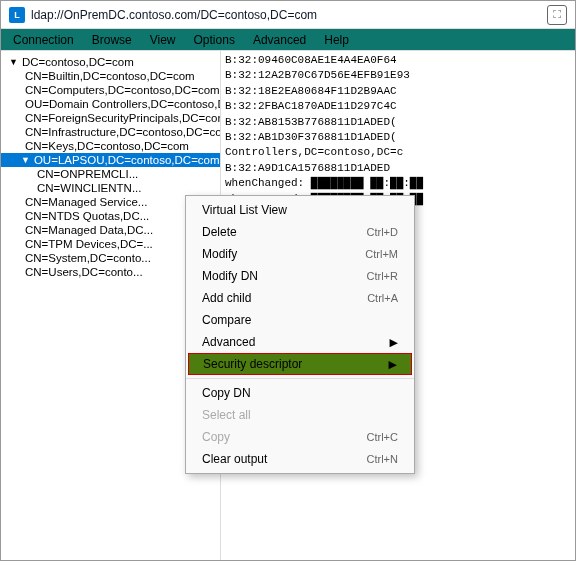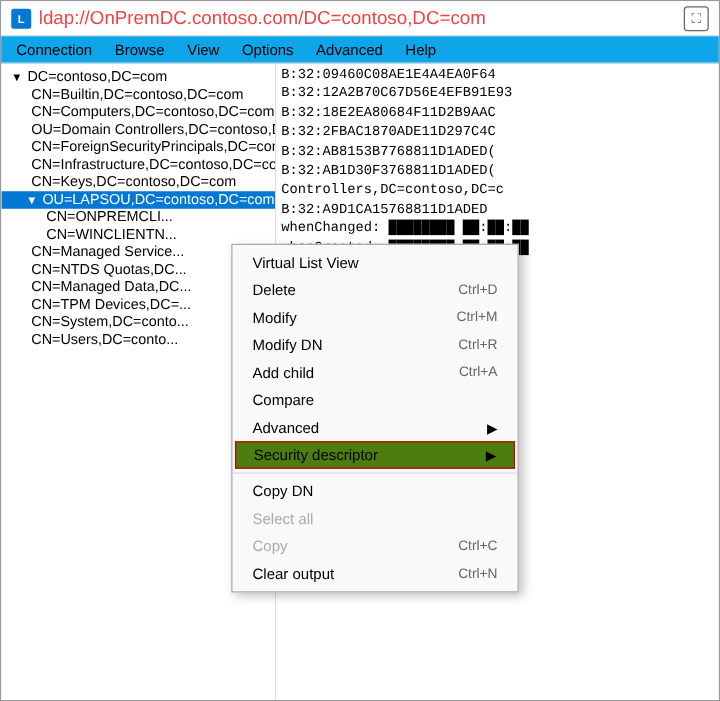--- a/index.html
+++ b/index.html
@@ -44,22 +44,22 @@
       background: #0078d4;
       border-radius: 2px;
       display: flex;
       align-items: center;
       justify-content: center;
       color: #fff;
       font-size: 9px;
       font-weight: bold;
     }
     .title-text {
-      font-size: 15px;
-      color: #ef4444;
+      font-size: 12px;
+      color: #0f172a;
     }
     .title-bar-right {
       width: 20px;
       height: 20px;
       border: 1.5px solid #666;
       border-radius: 3px;
       display: flex;
       align-items: center;
       justify-content: center;
       cursor: pointer;
@@ -70,21 +70,21 @@
       color: #666;
     }
 
     
     .menu-bar {
       display: flex;
       align-items: center;
       padding: 2px 4px;
       gap: 2px;
       border-bottom: 1px solid #ddd;
-      background: #0ea5e9;
+      background: #0f766e;
       height: 22px;
     }
     .menu-item {
       padding: 2px 8px;
       cursor: pointer;
       font-size: 12px;
       color: #000;
       border-radius: 2px;
     }
 

